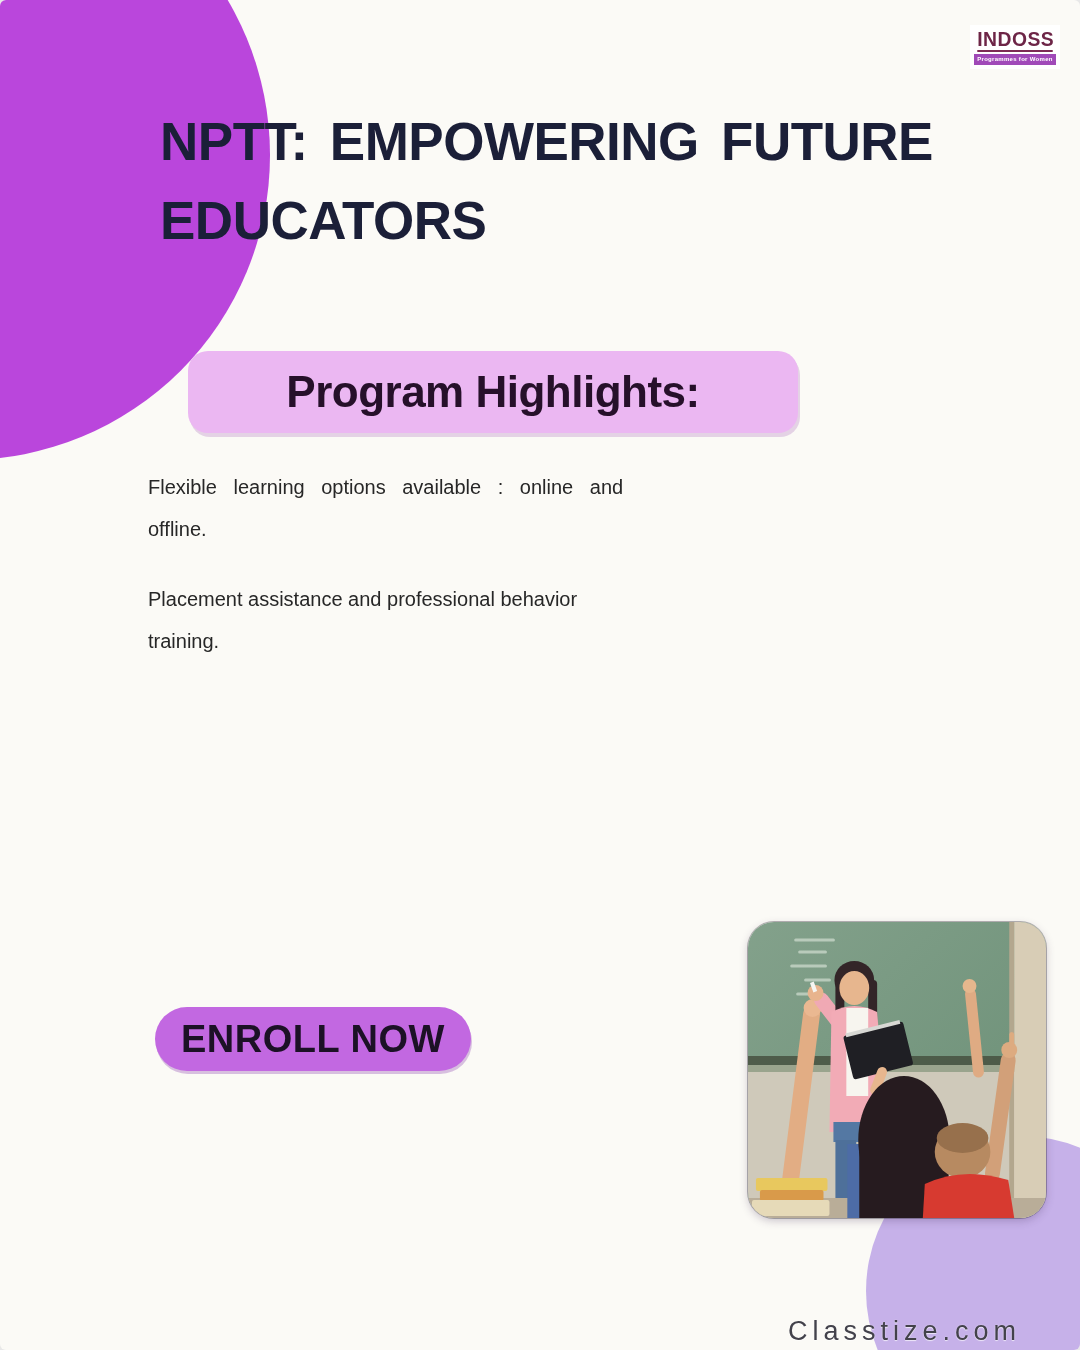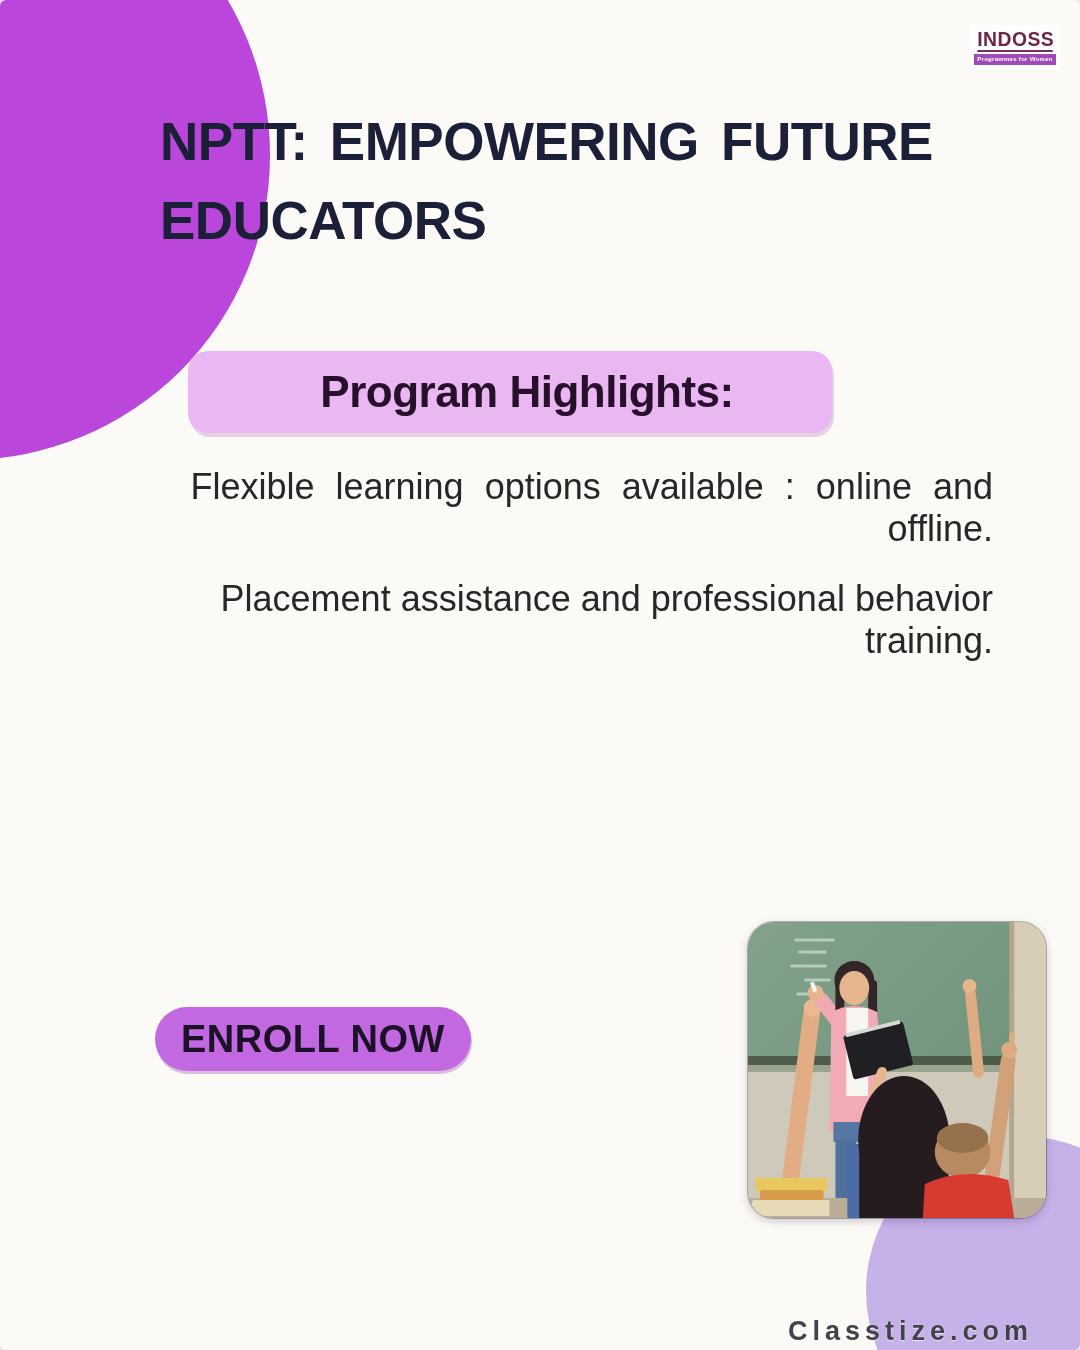--- a/index.html
+++ b/index.html
@@ -47,29 +47,28 @@
     font-size:53px;line-height:79px;font-weight:800;
     letter-spacing:-.5px;word-spacing:8px;
     color:#1b1f38;white-space:pre-line;
   }
   
   .badge{
     position:absolute;left:188px;top:351px;width:610px;height:82px;
     background:#ebb7f2;border-radius:20px;
     display:flex;align-items:center;justify-content:center;
     box-shadow:2px 4px 0 rgba(168,108,188,.28);
-    padding-left:34px;
   }
   .badge span{
     font-size:44px;font-weight:700;color:#26102a;letter-spacing:-.5px;
   }
   
   .content{
     position:absolute;left:148px;top:466px;width:845px;
-    font-size:36px;line-height:42px;color:#272727;text-align:right;
+    font-size:20px;line-height:42px;color:#272727;
   }
   .content p{margin:0 0 28px;white-space:pre-line;}
   .content p:nth-child(1){word-spacing:11px;}
   .content p:nth-child(4){margin-top:80px;font-weight:bold;}
   
   .cta{
     position:absolute;left:155px;top:1007px;height:64px;
     display:inline-flex;align-items:center;
     padding:16px 26px;border:none;cursor:pointer;
     background:#c268e1;border-radius:32px;
@@ -86,21 +85,21 @@
   .photo svg{display:block;width:100%;height:100%;}
   
   .contact{
     position:absolute;left:62px;top:1146px;width:460px;
     text-align:center;font-size:17.5px;font-weight:700;
     line-height:25px;color:#1f1f24;letter-spacing:-.1px;
   }
   
   .watermark{
     position:absolute;left:788px;top:1316px;
-    font-size:27px;font-weight:700;letter-spacing:5px;
+    font-size:27px;font-weight:400;letter-spacing:5px;
     color:#43424b;
     text-shadow:0 1px 1px rgba(255,255,255,.65),0 0 2px rgba(255,255,255,.4);
     white-space:nowrap;
   }
 </style>
 </head>
 <body>
 
 <div class="page">
 

